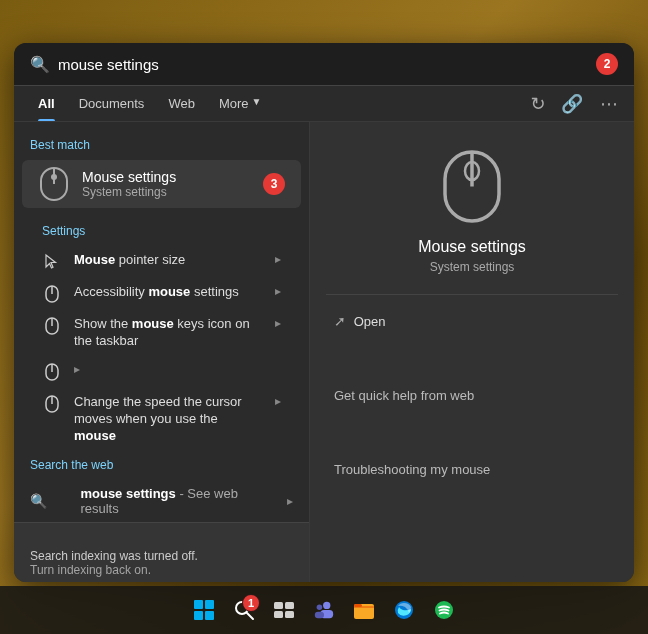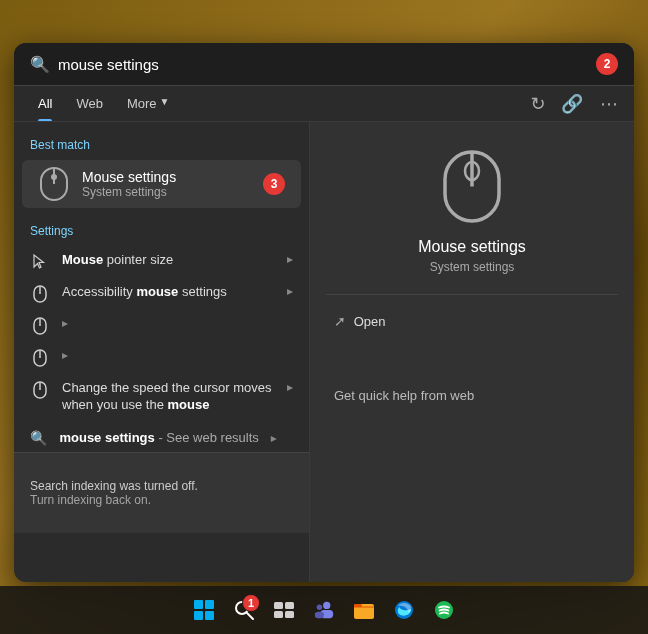--- a/index.html
+++ b/index.html
@@ -136,21 +136,21 @@
       padding: 10px 12px;
       color: #ccc;
       font-size: 13px;
       cursor: pointer;
       position: relative;
       white-space: nowrap;
     }
 
     .tab-item.active {
       color: white;
-      font-weight: 400;
+      font-weight: 700;
       text-align: center;
     }
 
     .tab-item.active::after {
       content: '';
       position: absolute;
       bottom: 0;
       left: 12px;
       right: 12px;
       height: 2px;
@@ -234,21 +234,21 @@
       font-size: 14px;
       font-weight: 500;
     }
 
     .best-match-sub {
       color: #aaa;
       font-size: 12px;
     }
 
     .settings-section {
-      padding: 12px 0 4px;
+      padding: 12px 12px 4px;
     }
 
     .settings-item {
       display: flex;
       align-items: flex-start;
       gap: 12px;
       padding: 6px 16px;
       cursor: pointer;
       position: relative;
     }
@@ -285,20 +285,21 @@
       display: flex;
       align-items: center;
       gap: 12px;
       padding: 6px 16px;
       cursor: pointer;
     }
 
     .web-search-text {
       color: #ddd;
       font-size: 13px;
+      margin-left: 21px;
     }
 
     .web-search-text em {
       font-style: normal;
       font-weight: 700;
       color: white;
     }
 
     .web-search-link {
       color: #aaa;
@@ -404,20 +405,21 @@
 <div class="search-panel">
 
   <div class="search-bar">
     <span class="search-bar-icon">🔍</span>
     <input class="search-input" type="text" value="mouse settings" style="">
     <div class="step-badge">2</div>
   </div>
 
   <div class="search-tabs">
     <div class="tab-item active">All</div>
+    <div class="tab-item">Documents</div>
     <div class="tab-item">Web</div>
     <div class="tab-item tab-more">
       <span>More</span>
       <span style="font-size:10px;">▼</span>
     </div>
     <div class="tabs-right">
       <span class="tabs-right-icon" style="font-size:18px;">↻</span>
       <span class="tabs-right-icon" style="font-size:18px;">🔗</span>
       <span class="tabs-right-icon" style="font-size:18px;">⋯</span>
     </div>
@@ -468,20 +470,21 @@
           <div class="settings-item-arrow">▸</div>
         </div>
 
         <div class="settings-item">
           <div class="settings-item-icon">
             <svg width="14" height="18" viewBox="0 0 14 18" fill="none">
               <rect x="1" y="1" width="12" height="16" rx="6" stroke="#ccc" stroke-width="1.5" fill="none"></rect>
               <line x1="7" y1="1" x2="7" y2="9" stroke="#ccc" stroke-width="1.5"></line>
             </svg>
           </div>
+          <div class="settings-item-text">Show the <em>mouse</em> keys icon on the taskbar</div>
           <div class="settings-item-arrow">▸</div>
         </div>
 
         <div class="settings-item">
           <div class="settings-item-icon">
             <svg width="14" height="18" viewBox="0 0 14 18" fill="none">
               <rect x="1" y="1" width="12" height="16" rx="6" stroke="#ccc" stroke-width="1.5" fill="none"></rect>
               <line x1="7" y1="1" x2="7" y2="9" stroke="#ccc" stroke-width="1.5"></line>
             </svg>
           </div>
@@ -493,20 +496,21 @@
             <svg width="14" height="18" viewBox="0 0 14 18" fill="none">
               <rect x="1" y="1" width="12" height="16" rx="6" stroke="#ccc" stroke-width="1.5" fill="none"></rect>
               <line x1="7" y1="1" x2="7" y2="9" stroke="#ccc" stroke-width="1.5"></line>
             </svg>
           </div>
           <div class="settings-item-text">Change the speed the cursor moves when you use the <em>mouse</em></div>
           <div class="settings-item-arrow">▸</div>
         </div>
       </div>
 
+      <div class="section-label">Search the web</div>
       <div class="web-search-item">
         <span style="color:#aaa; font-size:14px;">🔍</span>
         <span class="web-search-text">
           <em>mouse settings</em>
           <span class="web-search-link">- See web results</span>
         </span>
         <div class="settings-item-arrow">▸</div>
       </div>
 
       <div class="index-notice">
@@ -533,20 +537,23 @@
 
       <div class="right-action">
         <span class="right-action-icon">➚</span>
         <span class="right-action-text">Open</span>
       </div>
 
       <div class="right-action">
         <span class="right-action-text secondary">Get quick help from web</span>
       </div>
 
+      <div class="right-action">
+        <span class="right-action-text secondary">Troubleshooting my mouse</span>
+      </div>
 
     </div>
   </div>
 </div>
 
 <div class="taskbar">
 
   <div class="taskbar-icon">
     <svg width="22" height="22" viewBox="0 0 22 22" fill="none">
       <rect x="1" y="1" width="9" height="9" rx="1" fill="#00adef"></rect>

